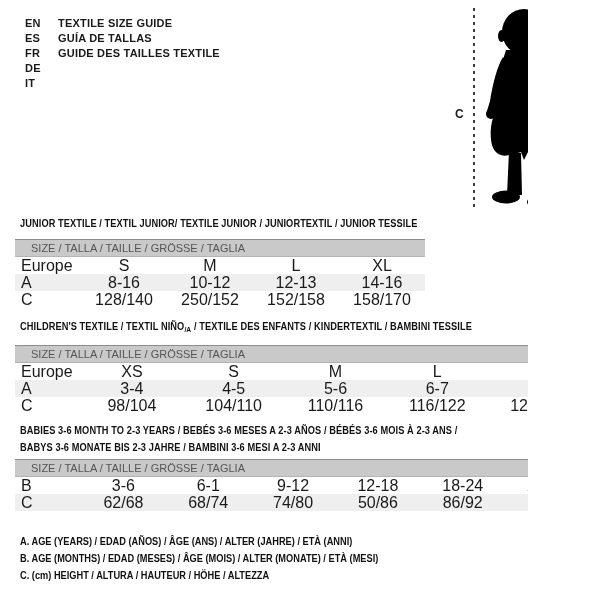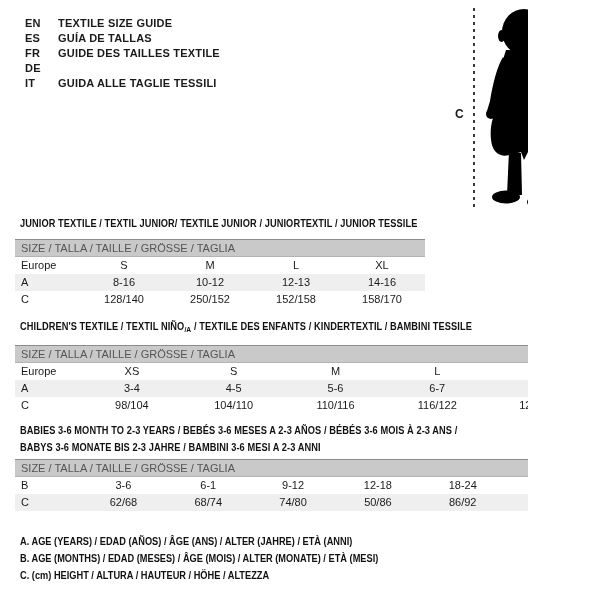--- a/index.html
+++ b/index.html
@@ -13,23 +13,23 @@
   .fig-label{position:absolute;left:455px;top:107px;font-size:12px;font-weight:bold;}
   .measure-svg{position:absolute;left:472px;top:7px;}
   .baby-svg{position:absolute;left:483px;top:5px;}
   
   .tbl-title{position:absolute;left:20px;font-size:11px;font-weight:bold;white-space:nowrap;
              transform:scaleX(0.84);transform-origin:0 50%;letter-spacing:.1px;color:#111;}
   .sub{font-size:8px;vertical-align:-2px;}
   
   .tbl{position:absolute;border-top:1px solid #8c8c8c;background:#fff;}
   .tbl-head{background:#c9c9c9;color:#555;font-size:11px;height:16px;line-height:16px;
-            padding-left:6px;border-bottom:1px solid #b3b3b3;white-space:nowrap;overflow:hidden;}
+            padding-left:16px;border-bottom:1px solid #b3b3b3;white-space:nowrap;overflow:hidden;}
   .tbl table{border-collapse:collapse;width:100%;table-layout:fixed;}
-  .tbl td{font-size:11px;height:17px;line-height:17px;text-align:center;padding:0;color:#1a1a1a;}
+  .tbl td{font-size:16px;height:17px;line-height:17px;text-align:center;padding:0;color:#1a1a1a;}
   .tbl td.lbl{text-align:left;padding-left:6px;}
   .tbl tr:nth-child(even){background:#efefef;}
   
   .notes{position:absolute;left:20px;top:533px;font-size:11px;font-weight:bold;line-height:17px;
          white-space:nowrap;transform:scaleX(0.84);transform-origin:0 0;color:#111;}
 </style>
 </head>
 <body>
 
 <div class="page">
@@ -45,21 +45,20 @@
     </div>
     <div class="lang-row">
       <span class="lang-code">FR</span>
       <span class="lang-label">GUIDE DES TAILLES TEXTILE</span>
     </div>
     <div class="lang-row">
       <span class="lang-code">DE</span>
     </div>
     <div class="lang-row">
       <span class="lang-code">IT</span>
-      <span class="lang-label">GUIDA ALLE TAGLIE TESSILI</span>
     </div>
   </div>
 
   <span class="fig-label">C</span>
   <svg class="measure-svg" width="5" height="202" viewBox="0 0 5 202">
     <line x1="2" y1="1" x2="2" y2="202" stroke="#3a3a3a" stroke-width="2" stroke-dasharray="3 4"></line>
   </svg>
   <svg class="baby-svg" width="86" height="206" viewBox="0 0 86 206" fill="#000">
     <ellipse cx="41" cy="27" rx="22" ry="23"></ellipse>
     <ellipse cx="18.5" cy="31" rx="3.5" ry="6"></ellipse>

